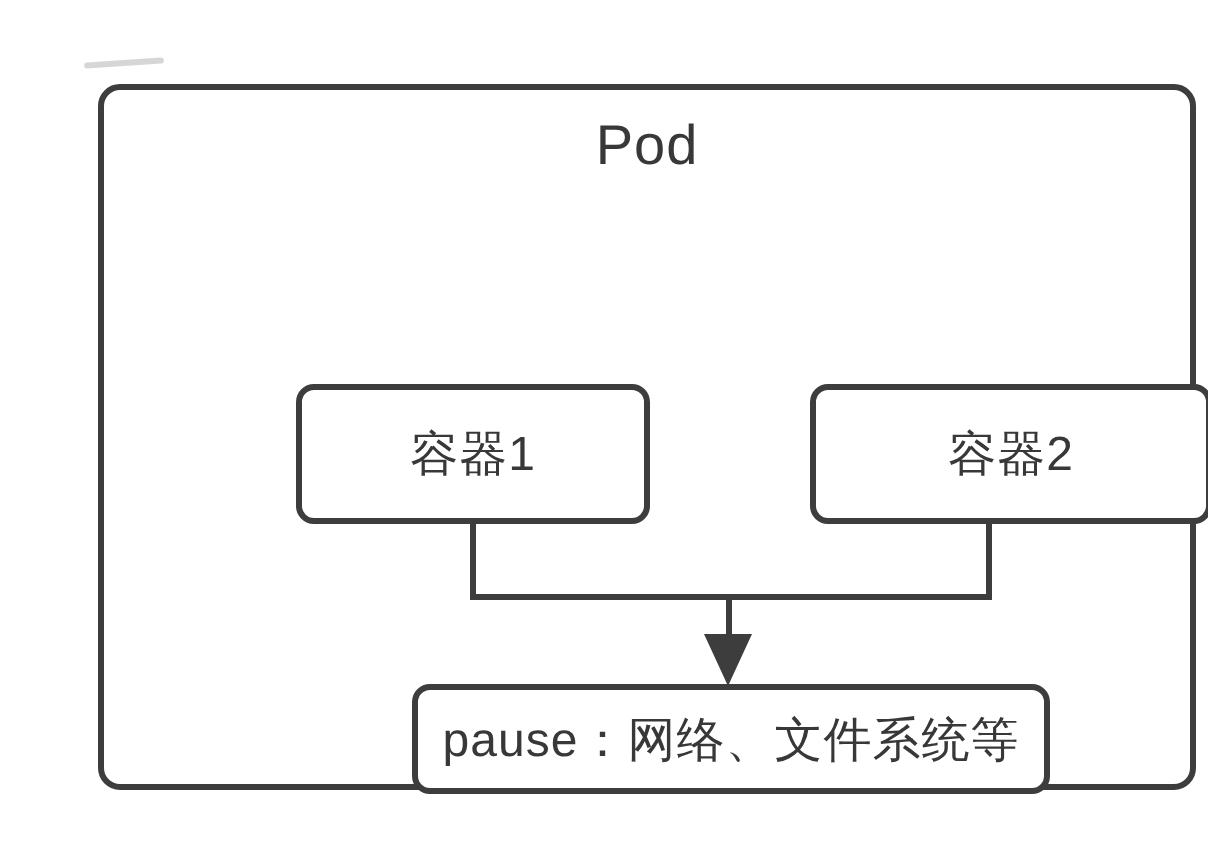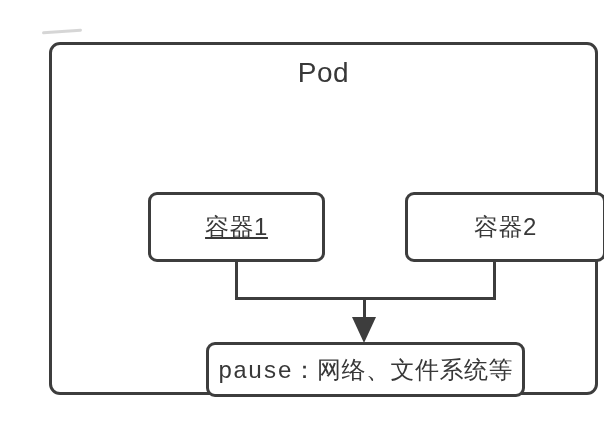--- a/index.html
+++ b/index.html
@@ -20,23 +20,23 @@
   }
   .pod-box{
     left:49px;top:42px;width:549px;height:353px;
     border-radius:11px;display:block;
   }
   .pod-label{
     position:absolute;left:0;top:12px;width:100%;
     text-align:center;font-size:28px;letter-spacing:0.5px;
     color:var(--text,#383838);
   }
-  .container1-box{left:96px;top:147px;width:177px;height:70px;text-decoration:underline;}
+  .container1-box{left:96px;top:147px;width:177px;height:70px;}
   .container2-box{left:353px;top:147px;width:201px;height:70px;}
-  .pause-box{left:154px;top:297px;width:319px;height:55px;font-family:Liberation Mono, monospace;}
+  .pause-box{left:154px;top:297px;width:319px;height:55px;}
   .node-label{
     font-size:24px;letter-spacing:0.5px;white-space:nowrap;
     color:var(--text,#383838);
   }
   .line{position:absolute;background:var(--stroke,#3d3d3d);}
   .line-v1{left:183px;top:215px;width:3px;height:40px;}
   .line-v2{left:441px;top:215px;width:3px;height:40px;}
   .line-h {left:183px;top:252px;width:261px;height:3px;}
   .line-vm{left:311px;top:254px;width:3px;height:20px;}
   .arrowhead{

